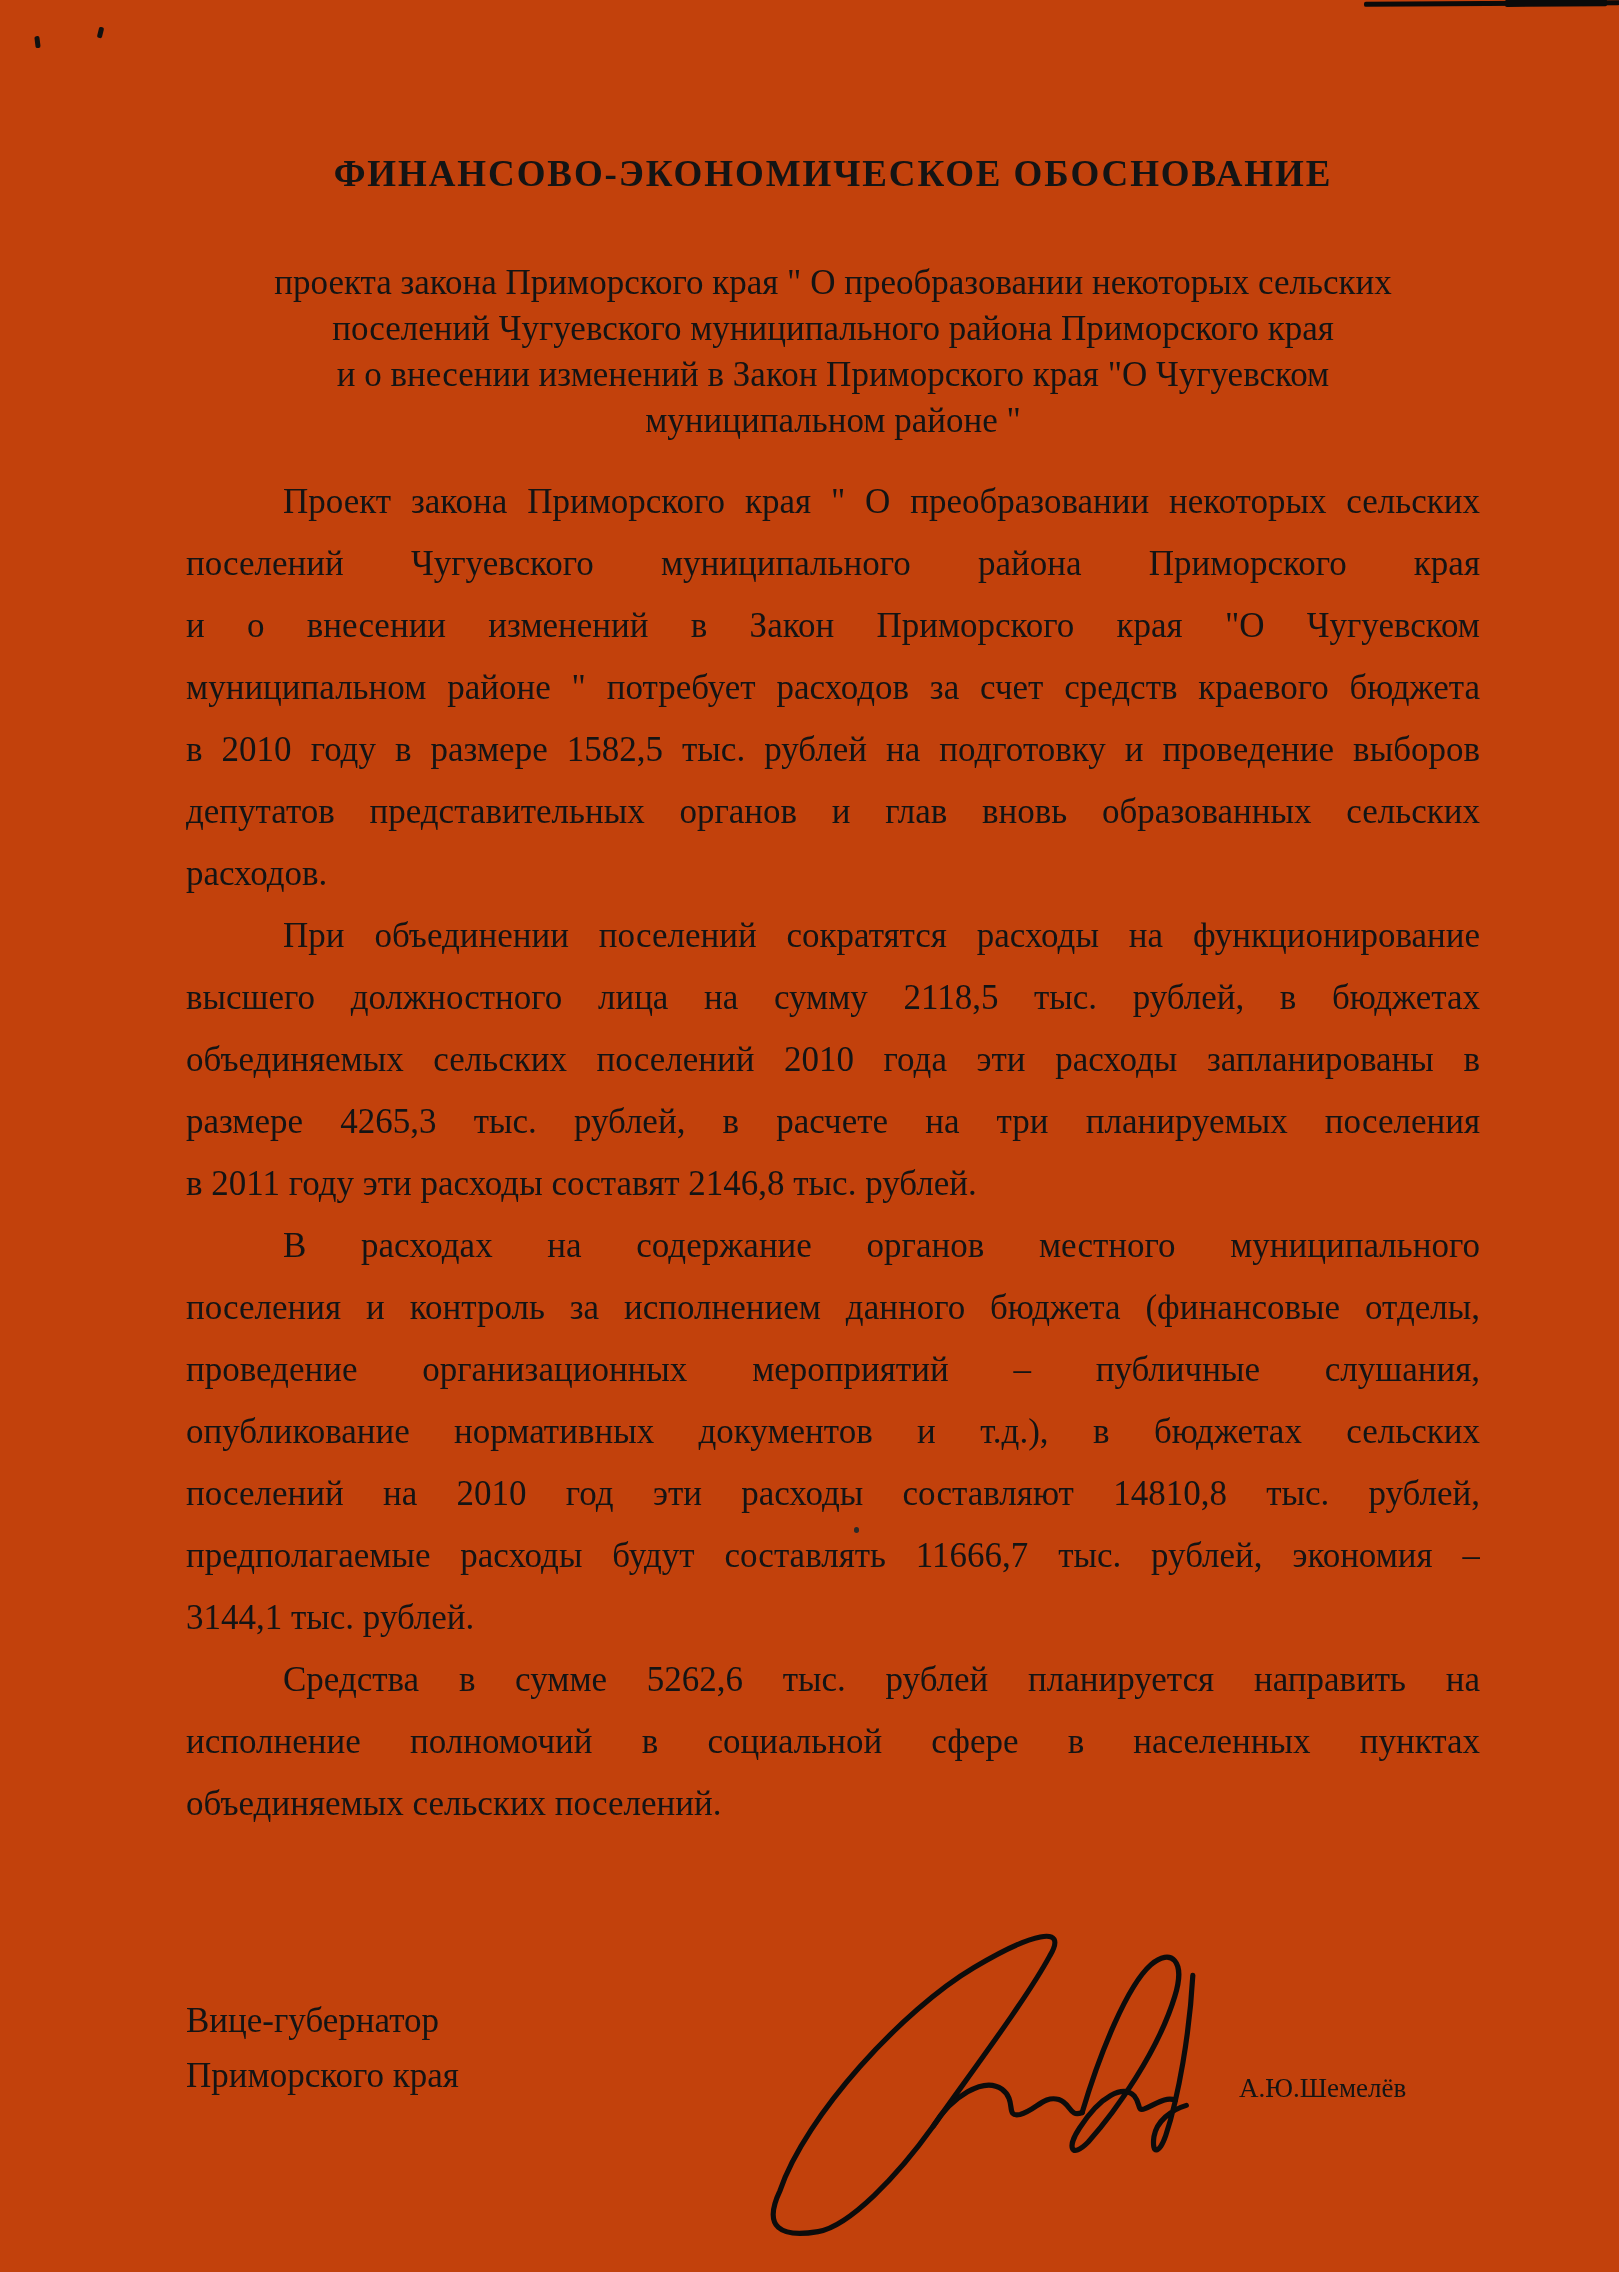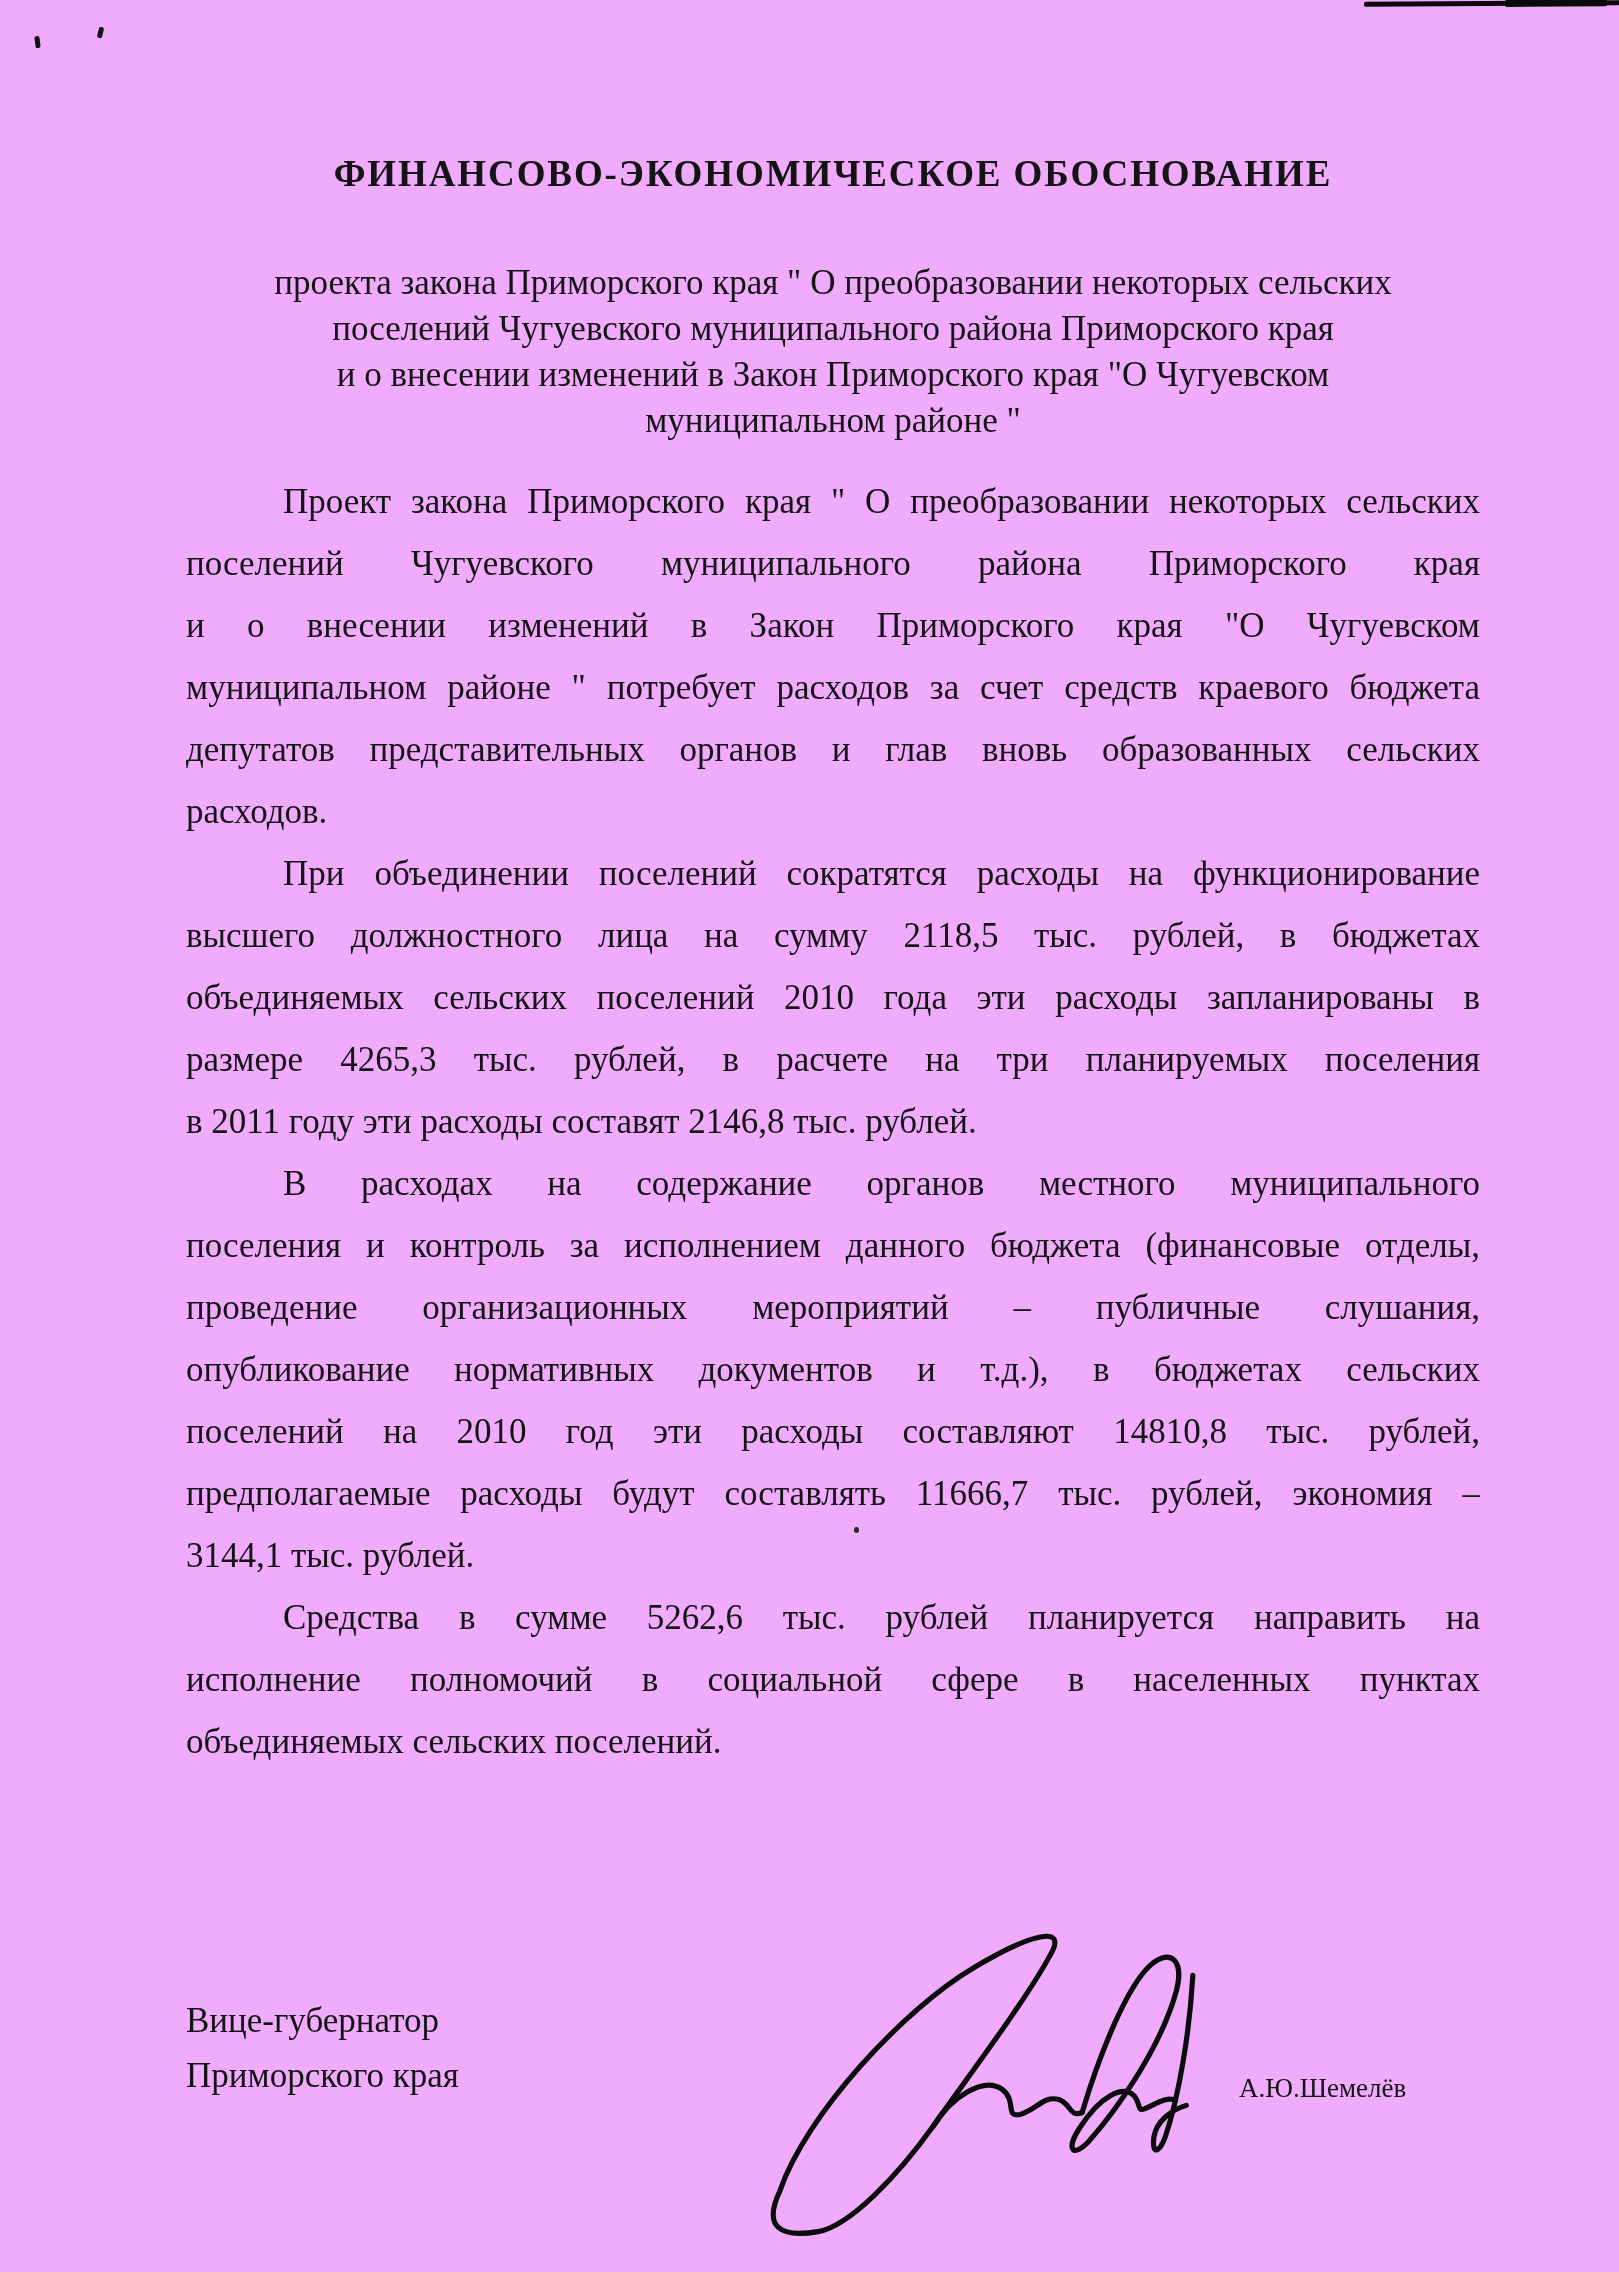--- a/index.html
+++ b/index.html
@@ -4,21 +4,21 @@
 <style>
   html, body {
     margin: 0;
     padding: 0;
     background: #e8e8e8;
   }
   .page {
     position: relative;
     width: 1620px;
     height: 2273px;
-    background: #f0abfc;
+    background: #c2410c;
     overflow: hidden;
     font-family: "Liberation Serif", "DejaVu Serif", serif;
     color: #141414;
   }
 
   
   .scan-bar {
     position: absolute;
     left: 1364px;
     top: 1.3px;
@@ -139,20 +139,21 @@
       <div>поселений Чугуевского муниципального района Приморского края</div>
       <div>и о внесении изменений в Закон Приморского края "О Чугуевском</div>
       <div>муниципальном районе "</div>
     </div>
 
   <div class="doc-body">
       <div class="line first"><span>Проект закона Приморского края " О преобразовании некоторых сельских</span></div>
       <div class="line"><span>поселений Чугуевского муниципального района Приморского края</span></div>
       <div class="line"><span>и о внесении изменений в Закон Приморского края "О Чугуевском</span></div>
       <div class="line"><span>муниципальном районе " потребует расходов за счет средств краевого бюджета</span></div>
+      <div class="line"><span>в 2010 году в размере 1582,5 тыс. рублей на подготовку и проведение выборов</span></div>
       <div class="line"><span>депутатов представительных органов и глав вновь образованных сельских</span></div>
       <div class="line last"><span>расходов.</span></div>
       <div class="line first"><span>При объединении поселений сократятся расходы на функционирование</span></div>
       <div class="line"><span>высшего должностного лица на сумму </span><span class="b">2118,5 тыс. рублей</span><span>, в бюджетах</span></div>
       <div class="line"><span>объединяемых сельских поселений 2010 года эти расходы запланированы в</span></div>
       <div class="line"><span>размере 4265,3 тыс. рублей, в расчете на три планируемых поселения</span></div>
       <div class="line last"><span>в 2011 году эти расходы составят 2146,8 тыс. рублей.</span></div>
       <div class="line first"><span>В расходах на содержание органов местного муниципального</span></div>
       <div class="line"><span>поселения и контроль за исполнением данного бюджета (финансовые отделы,</span></div>
       <div class="line"><span>проведение организационных мероприятий – публичные слушания,</span></div>

